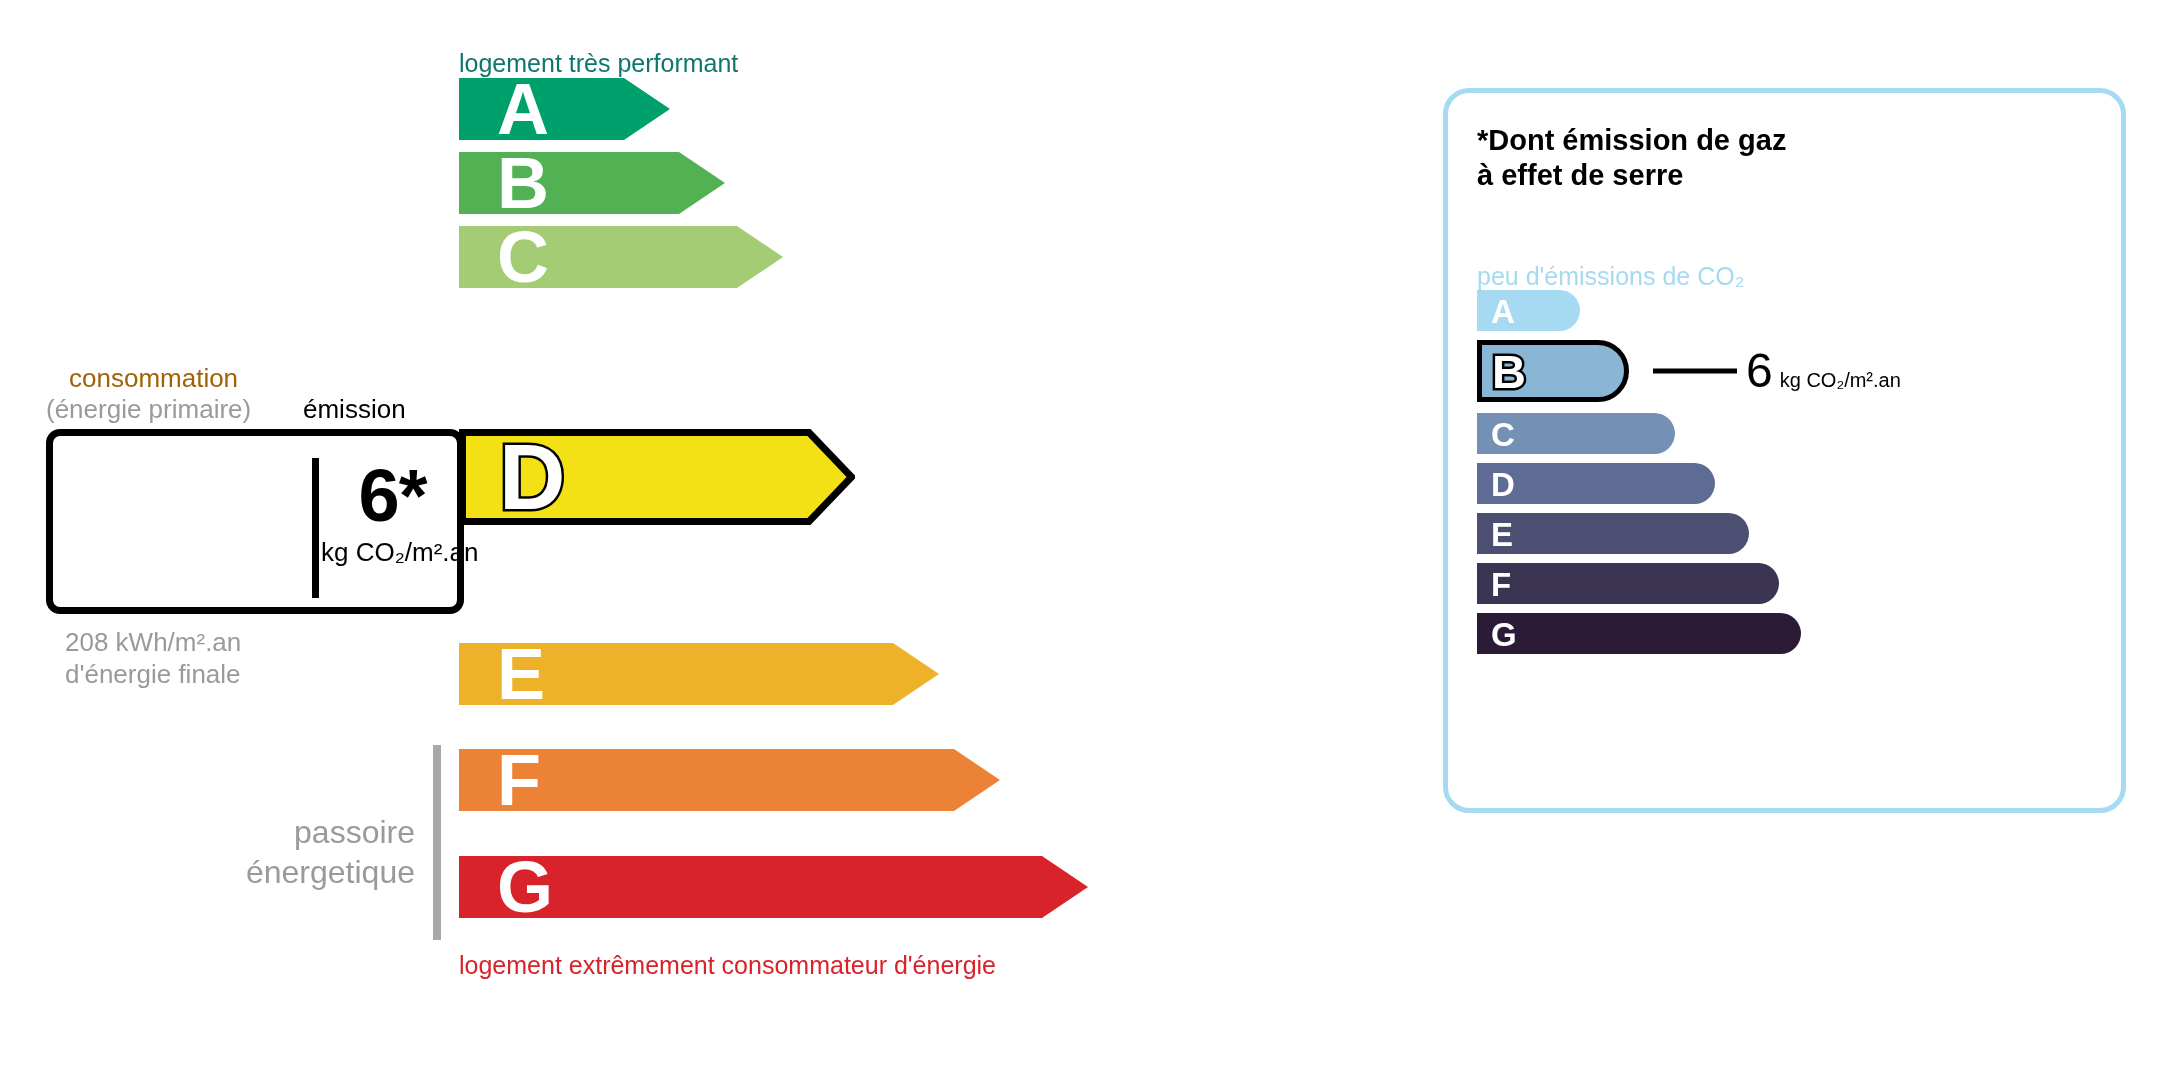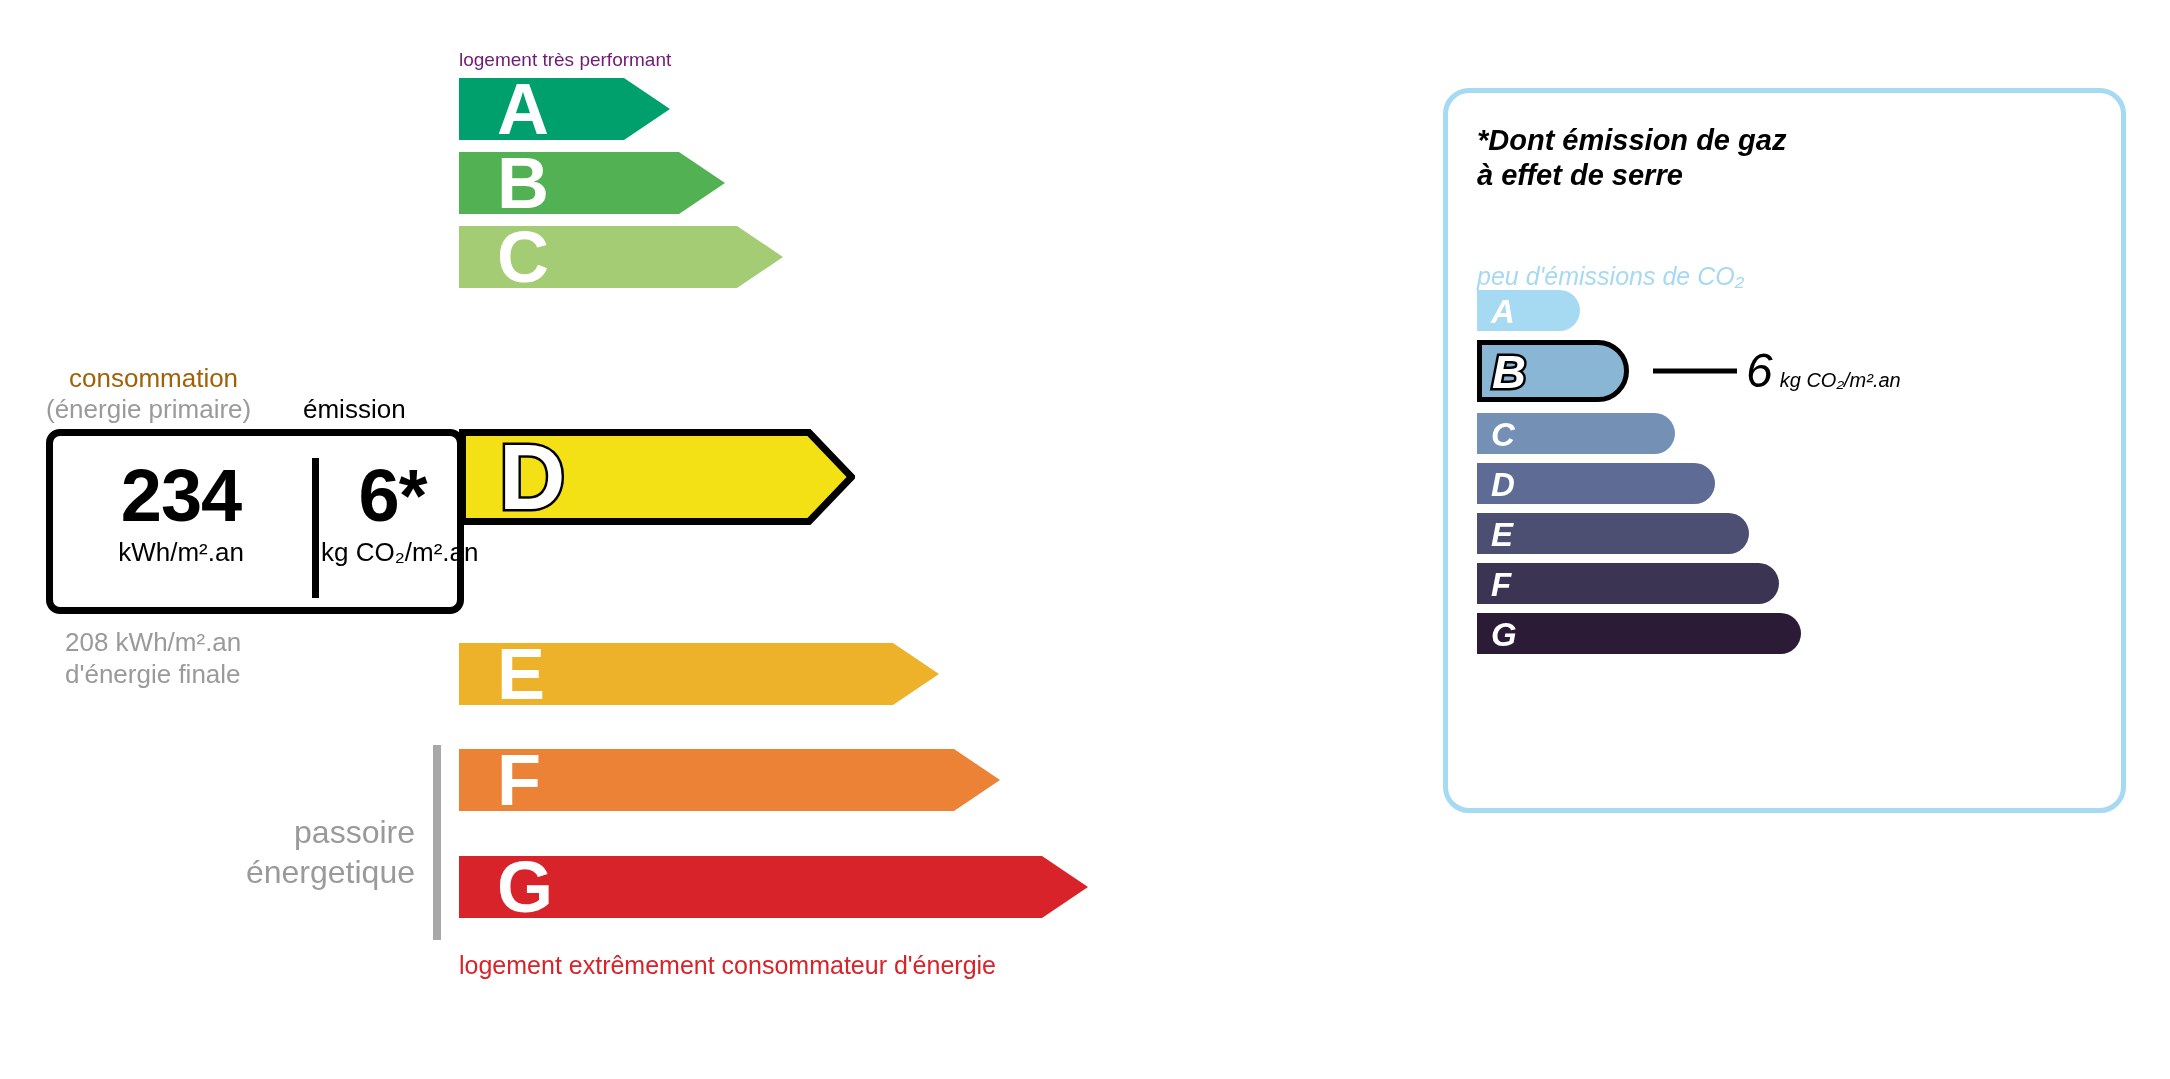--- a/index.html
+++ b/index.html
@@ -18,22 +18,22 @@
   
   #dpe-block {
     position: absolute;
     left: 0; top: 0;
     width: 1400px; height: 1079px;
   }
 
   .top-caption {
     position: absolute;
     left: 459px; top: 49px;
-    font-size: 19px;
-    color: #701a75;
+    font-size: 25px;
+    color: #0f766e;
     white-space: nowrap;
   }
   .bottom-caption {
     position: absolute;
     left: 459px; top: 951px;
     font-size: 25px;
     color: #d8232a;
     white-space: nowrap;
   }
 
@@ -154,21 +154,20 @@
 
   
   #co2-panel {
     position: absolute;
     left: 1443px; top: 88px;
     width: 683px; height: 725px;
     border: 5px solid #a6d9f2;
     border-radius: 26px;
     background: #ffffff;
     box-sizing: border-box;
-    font-style: italic;
   }
   #co2-title {
     position: absolute;
     left: 29px; top: 30px;
     font-size: 29px;
     font-weight: bold;
     color: #000000;
     line-height: 1.2;
     white-space: nowrap;
   }
@@ -316,24 +315,20 @@
         </div>
       </div>
     </div>
 
   <div class="hdr-label" id="hdr-conso">consommation</div>
   <div class="hdr-label" id="hdr-conso-sub">(énergie primaire)</div>
   <div class="hdr-label" id="hdr-emis">émission</div>
 
   <div id="value-box">
     <div class="vb-divider"></div>
-    <div class="vb-cell" id="vb-cell-conso">
-      <div class="vb-number">234</div>
-      <div class="vb-unit">kWh/m².an</div>
-    </div>
     <div class="vb-cell" id="vb-cell-emis">
       <div class="vb-number">6*</div>
       <div class="vb-unit">kg CO₂/m².an</div>
     </div>
   </div>
 
   <div id="final-energy">
     <div>208 kWh/m².an</div>
     <div>d'énergie finale</div>
   </div>

